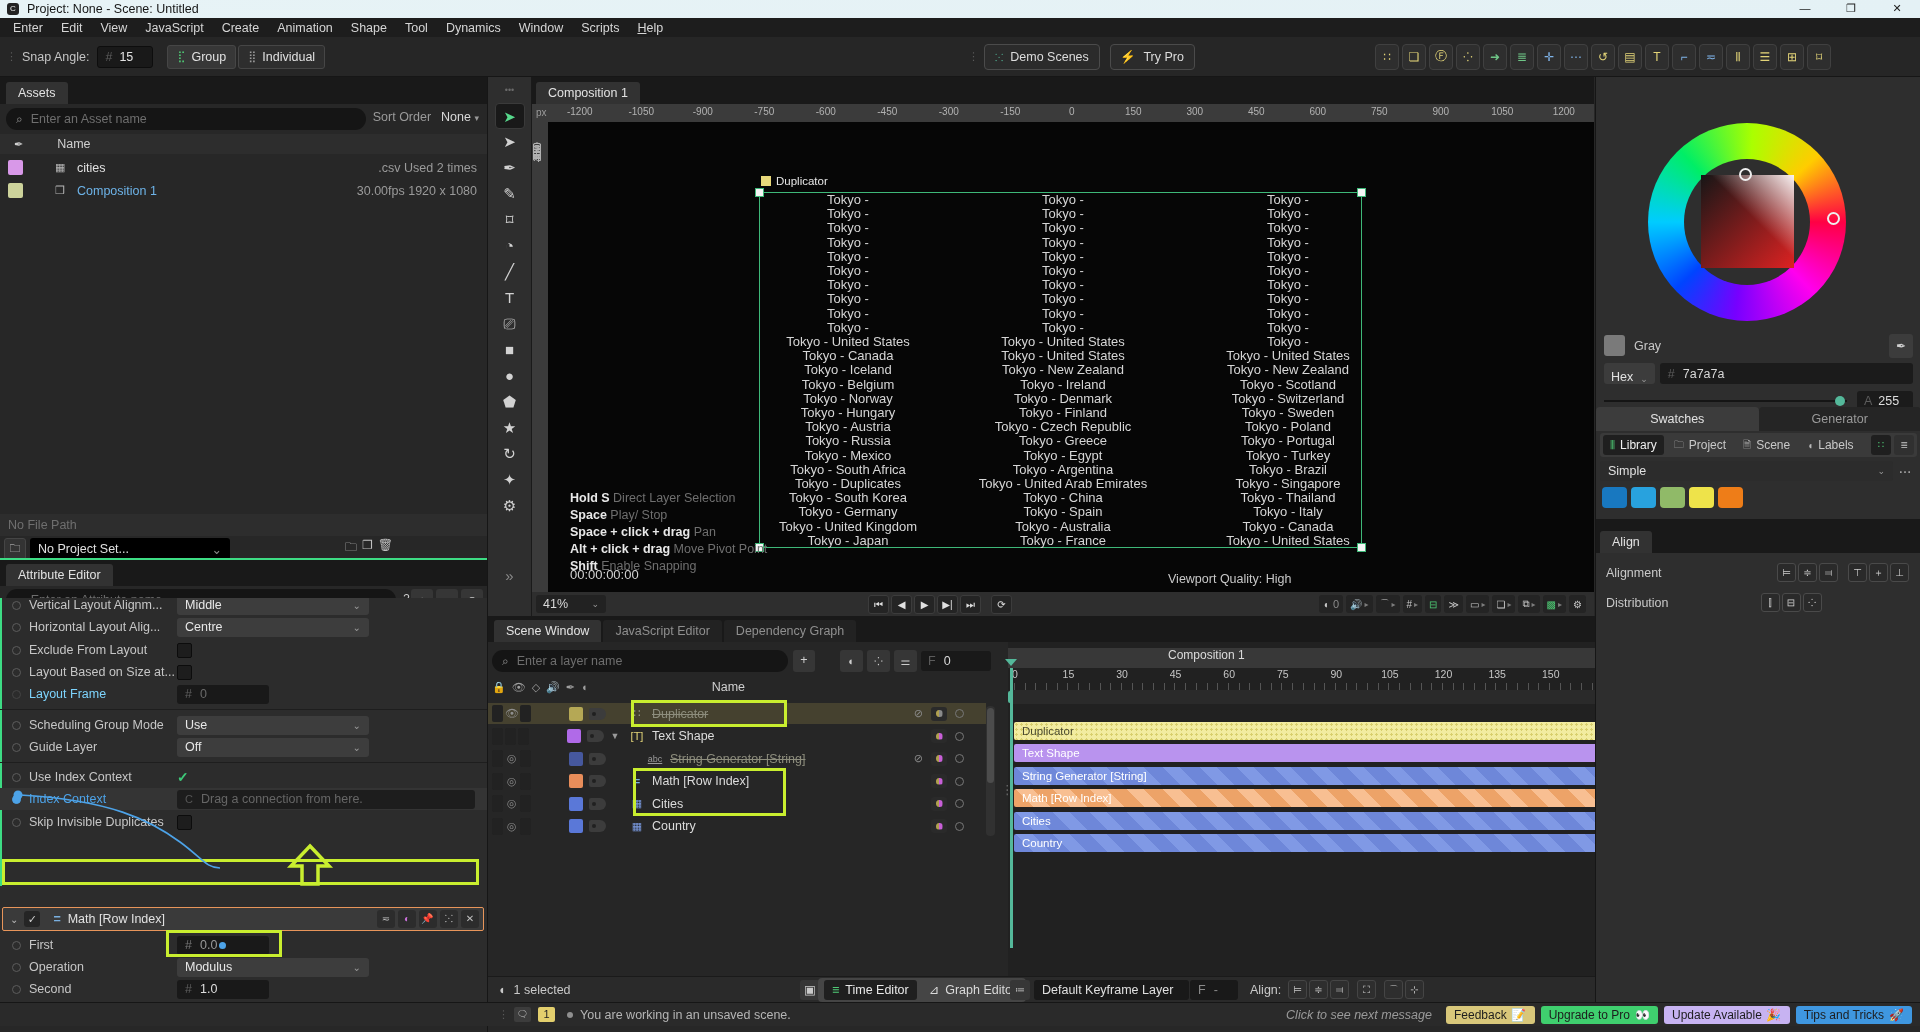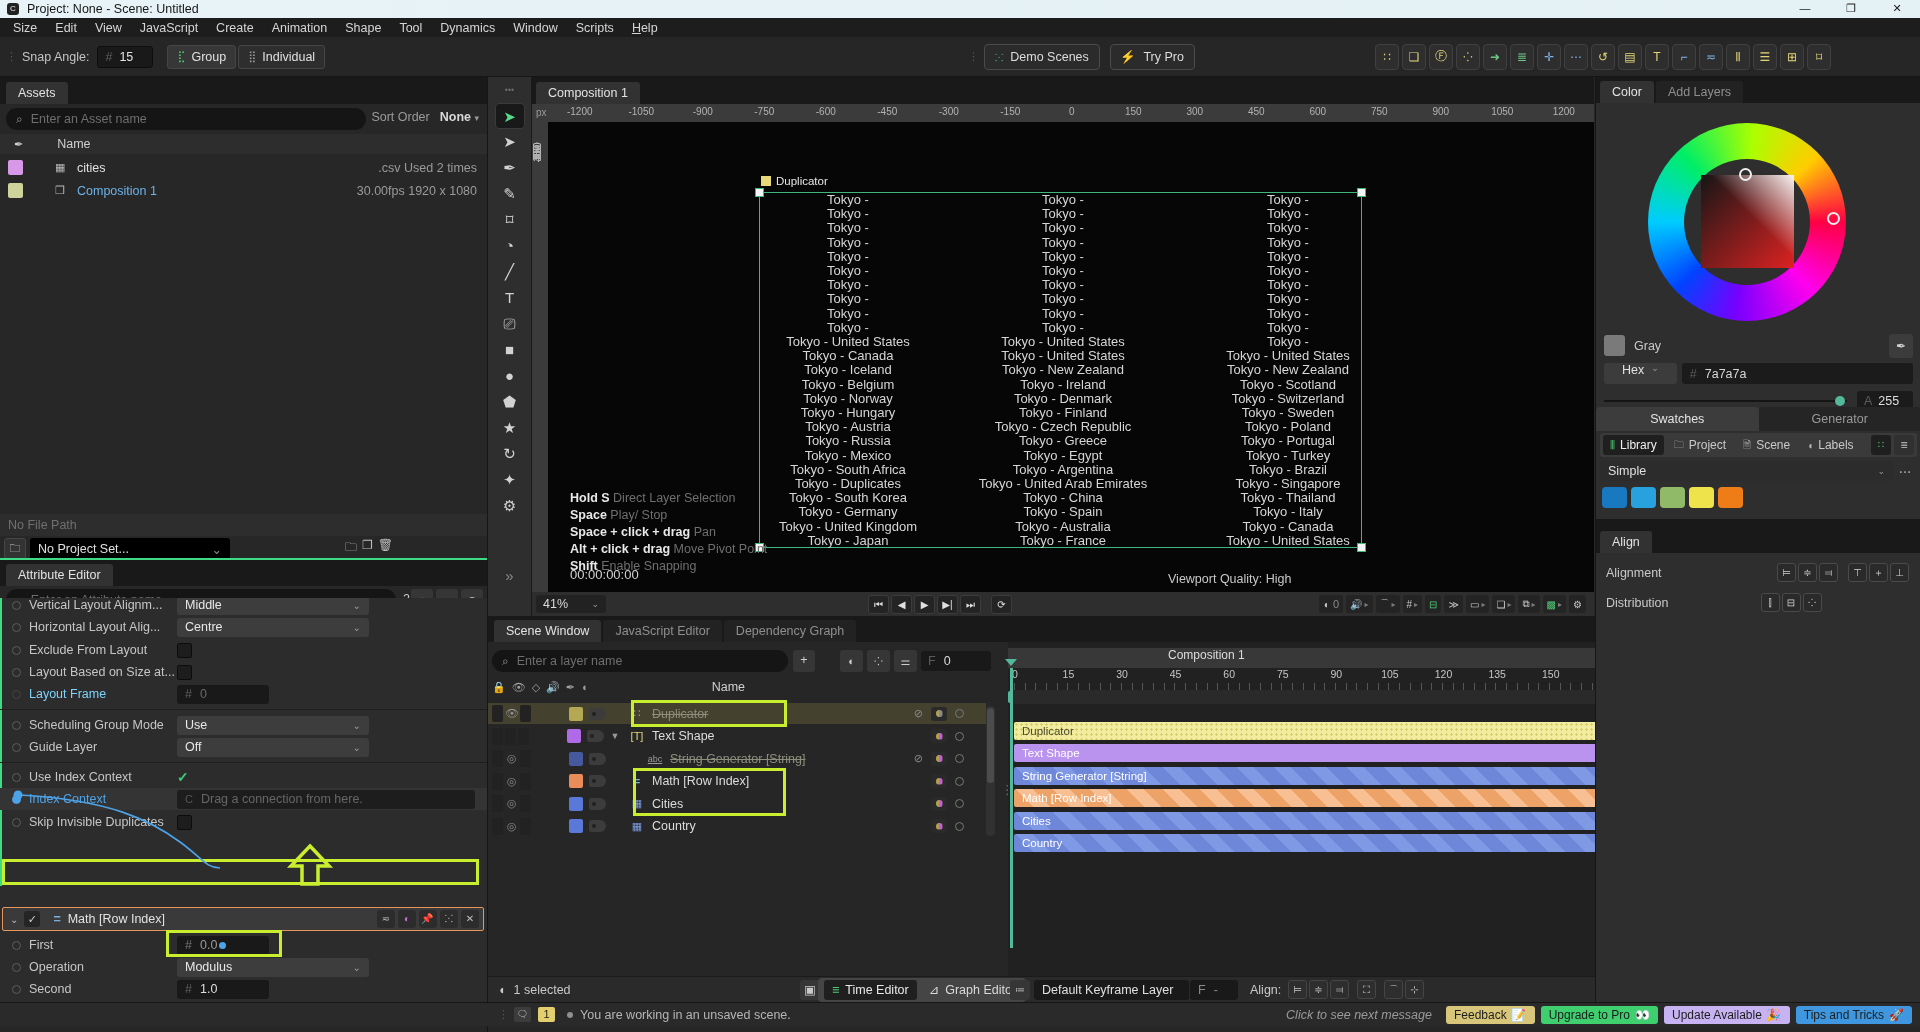--- a/index.html
+++ b/index.html
@@ -27,21 +27,21 @@
 .tabstrip{background:#191919;display:flex;align-items:flex-end}
 .tab{background:#323232;color:#e2e2e2;padding:4px 12px;border-radius:3px 3px 0 0;margin-right:2px;font-size:12.5px}
 .tab.off{background:#222;color:#8f8f8f}
 .search{background:#151515;border-radius:11px;display:flex;align-items:center;padding:0 10px;color:#6e6e6e;height:22px}
 .search .mag{margin-right:8px;color:#8a8a8a;font-size:12px}
 
 #leftpanel{left:0;top:77px;width:488px;height:955px;background:#272727;border-right:1px solid #161616}
 #assets-strip{position:absolute;left:0;top:0;width:100%;height:27px}
 #assets-search{position:absolute;left:6px;top:31px;width:360px}
 #sortorder{position:absolute;right:8px;top:33px;color:#9a9a9a}
-#sortorder b{color:#d8d8d8;font-weight:bold;margin-left:10px}
+#sortorder b{color:#d8d8d8;font-weight:normal;margin-left:10px}
 #assets-hdr{position:absolute;left:0;top:57px;width:100%;height:20px;background:#2d2d2d;color:#cfcfcf;display:flex;align-items:center}
 .arow{position:absolute;left:0;width:100%;height:23px;display:flex;align-items:center}
 .chip{width:15px;height:15px;border-radius:2px;margin-left:8px}
 .arow .ticn{margin-left:32px;width:16px;color:#b5b5b5;font-size:11px}
 .arow .nm{margin-left:6px;color:#e0e0e0}
 .arow .meta{position:absolute;right:10px;color:#9a9a9a}
 #nofilepath{position:absolute;left:0;top:437px;width:100%;height:22px;background:#2d2d2d;color:#6f6f6f;padding-left:8px;line-height:22px}
 #projrow{position:absolute;left:0;top:459px;width:100%;height:26px;display:flex;align-items:center}
 .sqbtn{width:22px;height:22px;background:#333;border:1px solid #454545;border-radius:3px;display:flex;align-items:center;justify-content:center;color:#cdcdcd;font-size:11px}
 #projdd{background:#000000;border-radius:3px;height:22px;width:200px;display:flex;align-items:center;padding:0 8px;color:#e0e0e0;margin-left:4px}
@@ -195,21 +195,21 @@
 #rightpanel{left:1595px;top:77px;width:325px;height:925px;background:#2e2e2e;border-left:1px solid #161616}
 #rp-strip{position:absolute;left:0;top:0;width:100%;height:26px}
 #wheel{position:absolute;left:52px;top:46px;width:198px;height:198px;border-radius:50%;background:conic-gradient(from 90deg,#ff0044,#ff00ee 13%,#7700ff 27%,#0044ff 38%,#00ccff 50%,#00ee66 63%,#aaff00 76%,#ffcc00 88%,#ff0044)}
 #wheel-in{position:absolute;left:88px;top:82px;width:126px;height:126px;border-radius:50%;background:#2e2e2e}
 #svsq{position:absolute;left:105px;top:98px;width:93px;height:93px;background:linear-gradient(to top right,rgba(255,255,255,0) 55%,rgba(255,255,255,.95)),linear-gradient(to bottom right,#161616,#d22)}
 .mark{position:absolute;width:13px;height:13px;border:2px solid #eee;border-radius:50%}
 #grayrow{position:absolute;left:8px;top:258px;width:309px;display:flex;align-items:center}
 #graysw{width:21px;height:21px;background:#7a7a7a;border-radius:3px;margin-right:9px}
 #eyedrop{position:absolute;right:0;width:24px;height:24px;background:#3c3c3c;border-radius:3px;color:#d0d0d0;text-align:center;line-height:24px;font-size:12px}
 #hexrow{position:absolute;left:8px;top:286px;width:309px;display:flex;align-items:center}
-#hexdd{background:#3c3c3c;border-radius:3px;height:21px;display:flex;align-items:flex-start;padding:0 18px;color:#e2e2e2}
+#hexdd{background:#3c3c3c;border-radius:3px;height:21px;display:flex;align-items:flex-end;padding:0 7px;color:#e2e2e2}
 #hexdd .ch{color:#999;font-size:9px;margin-left:7px}
 #hexin{background:#1b1b1b;border-radius:3px;height:21px;flex:1;margin-left:5px;display:flex;align-items:center;padding:0 8px;color:#d8d8d8}
 #hexin .h{color:#5c5c5c;margin-right:8px}
 #alpharow{position:absolute;left:8px;top:314px;width:309px;display:flex;align-items:center}
 #alphaline{flex:1;height:2px;background:#151515;position:relative}
 #alphaknob{position:absolute;right:2px;top:-4px;width:10px;height:10px;border-radius:50%;background:#54b89a}
 #alphafld{background:#1b1b1b;border-radius:3px;height:20px;width:56px;margin-left:10px;display:flex;align-items:center;padding:0 7px;color:#dedede}
 #alphafld .h{color:#5c5c5c;margin-right:6px}
 #swtabs{position:absolute;left:0px;top:330px;width:325px;display:flex}
 #swtabs div{flex:1;text-align:center;padding:5px 0;border-radius:4px 4px 0 0}
@@ -245,21 +245,21 @@
   <span>Project: None - Scene: Untitled</span>
   <div id="wbtns">
     <div>—</div>
     <div>❐</div>
     <div>✕</div>
   </div>
 </div>
 
 <div id="menubar" class="abs">
 
-<span>Size</span>
+<span>Enter</span>
     <span>Edit</span>
     <span>View</span>
     <span>JavaScript</span>
     <span>Create</span>
     <span>Animation</span>
     <span>Shape</span>
     <span>Tool</span>
     <span>Dynamics</span>
     <span>Window</span>
     <span>Scripts</span>
@@ -900,24 +900,20 @@
         <span style="margin-left:5px">🎉</span>
       </div>
     <div class="sb-btn" style="background:#3f97e0">
         <span>Tips and Tricks</span>
         <span style="margin-left:5px">🚀</span>
       </div>
   </div>
 </div>
 
 <div id="rightpanel" class="abs">
-  <div id="rp-strip" class="tabstrip" style="padding-left:4px">
-    <div class="tab">Color</div>
-    <div class="tab off">Add Layers</div>
-  </div>
   <div id="wheel"></div>
   <div id="wheel-in"></div>
   <div id="svsq"></div>
   <div class="mark" style="left:231px;top:135px"></div>
   <div class="mark" style="left:143px;top:91px"></div>
   <div id="grayrow">
     <div id="graysw"></div>
     <span>Gray</span>
     <div id="eyedrop">✒</div>
   </div>

